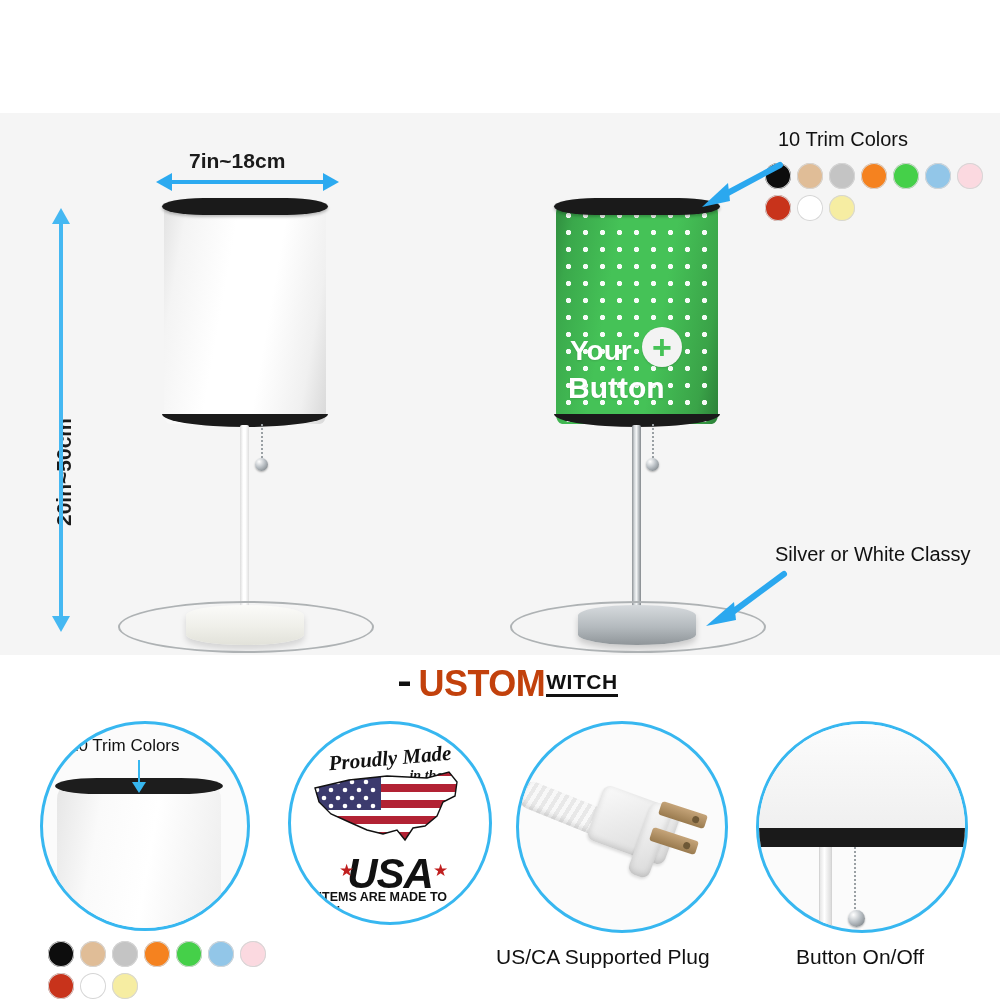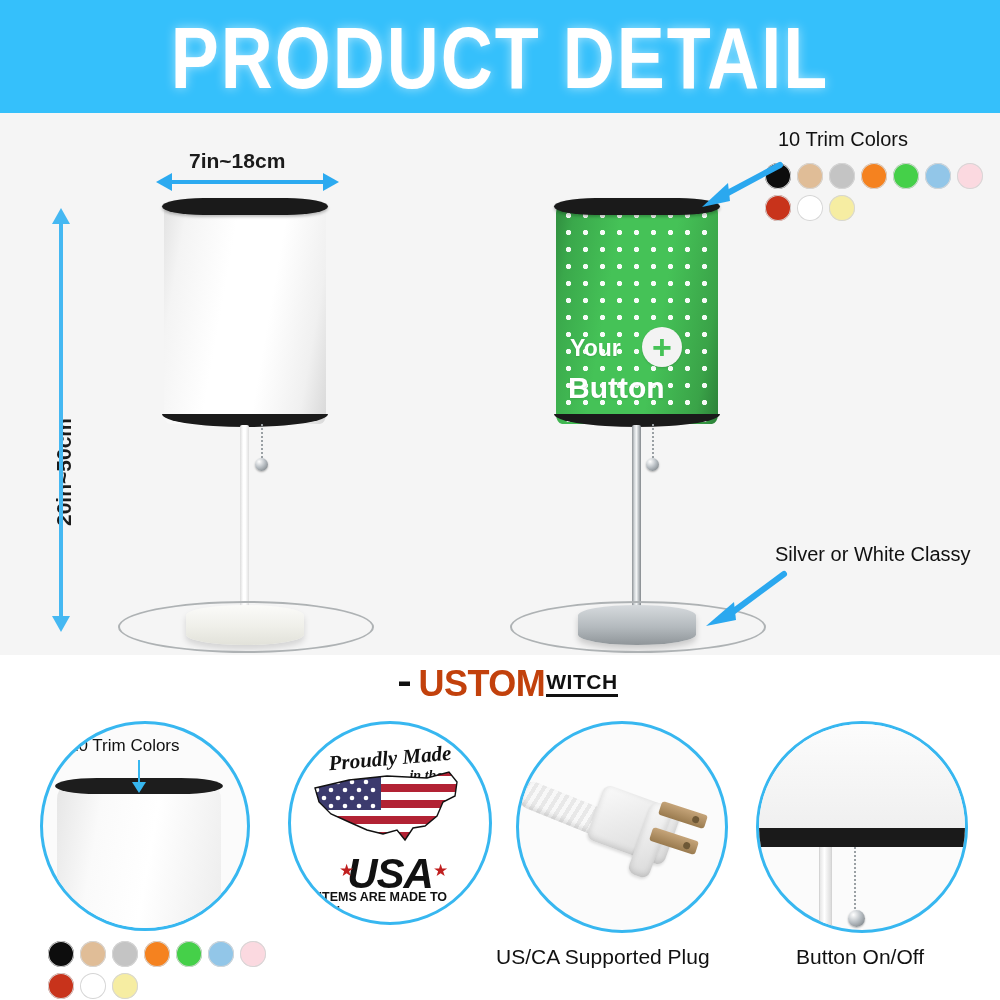--- a/index.html
+++ b/index.html
@@ -163,23 +163,20 @@
     background:linear-gradient(180deg,#fdfdfd,#efefef); }
   .oo-trim { position:absolute; left:-14px; top:104px; width:250px; height:19px; background:#1a1a1a; }
   .oo-pole { position:absolute; width:13px; background:linear-gradient(90deg,#e6e6e6,#ffffff 40%,#dcdcdc);
     border-left:1px solid #d4d4d4; border-right:1px solid #d4d4d4; }
 </style>
 </head>
 <body>
 
 <div id="root">
 
-  <div class="banner">
-    <div class="banner-title">PRODUCT DETAIL</div>
-  </div>
 
   <div class="stage">
 
     <div class="meas-label" style="left:189px; top:36px;">7in~18cm</div>
     <div class="hline" style="left:170px; top:67px; width:155px;"></div>
     <div class="arw arw-l" style="left:156px; top:60px;"></div>
     <div class="arw arw-r" style="left:323px; top:60px;"></div>
 
     <div class="meas-label-v" style="left:52px; top:413px;">20in~50cm</div>
     <div class="vline" style="left:59px; top:110px; height:394px;"></div>
@@ -203,21 +200,21 @@
 
       <div class="cordloop" style="left:118px; top:488px; width:256px; height:52px;"></div>
     </div>
 
     <div class="lamp">
       <div class="shade-wrap" style="left:556px; top:90px; width:162px; height:221px;">
         <div class="shade-body shade-green">
           <div class="dots"></div>
         </div>
 
-        <div class="design-text" style="left:14px; top:134px; font-size:23px;">Your</div>
+        <div class="design-text" style="left:14px; top:134px; font-size:28px;">Your</div>
         <div class="plus-badge" style="left:86px; top:124px;">
           <span>+</span>
         </div>
         <div class="design-text" style="left:12px; top:170px; font-size:30px;">Button</div>
         <div class="trim-top" style="top:-5px;"></div>
         <div class="trim-bot" style="top:211px;"></div>
       </div>
       <div class="pullchain" style="left:652px; top:311px; height:37px;"></div>
       <div class="pullball" style="left:646px; top:345px;"></div>
       <div class="pole pole-silver" style="left:632px; top:312px; height:187px;"></div>

